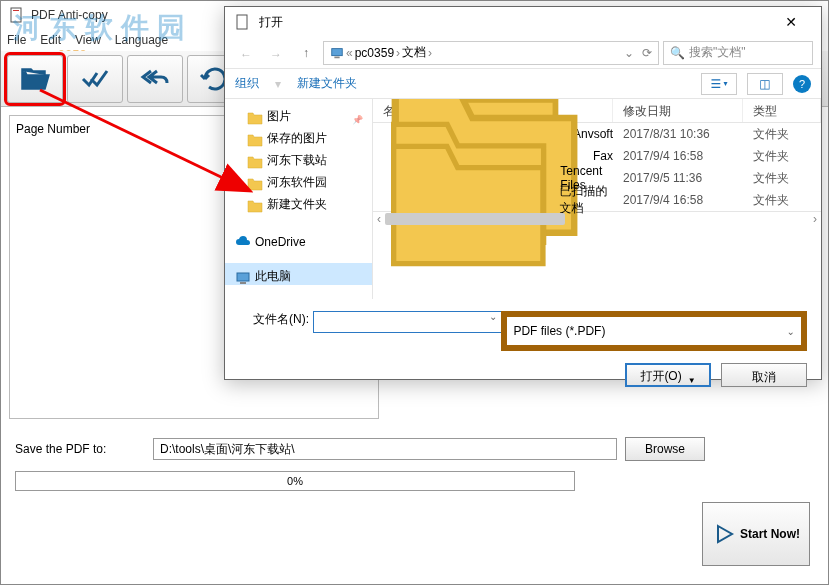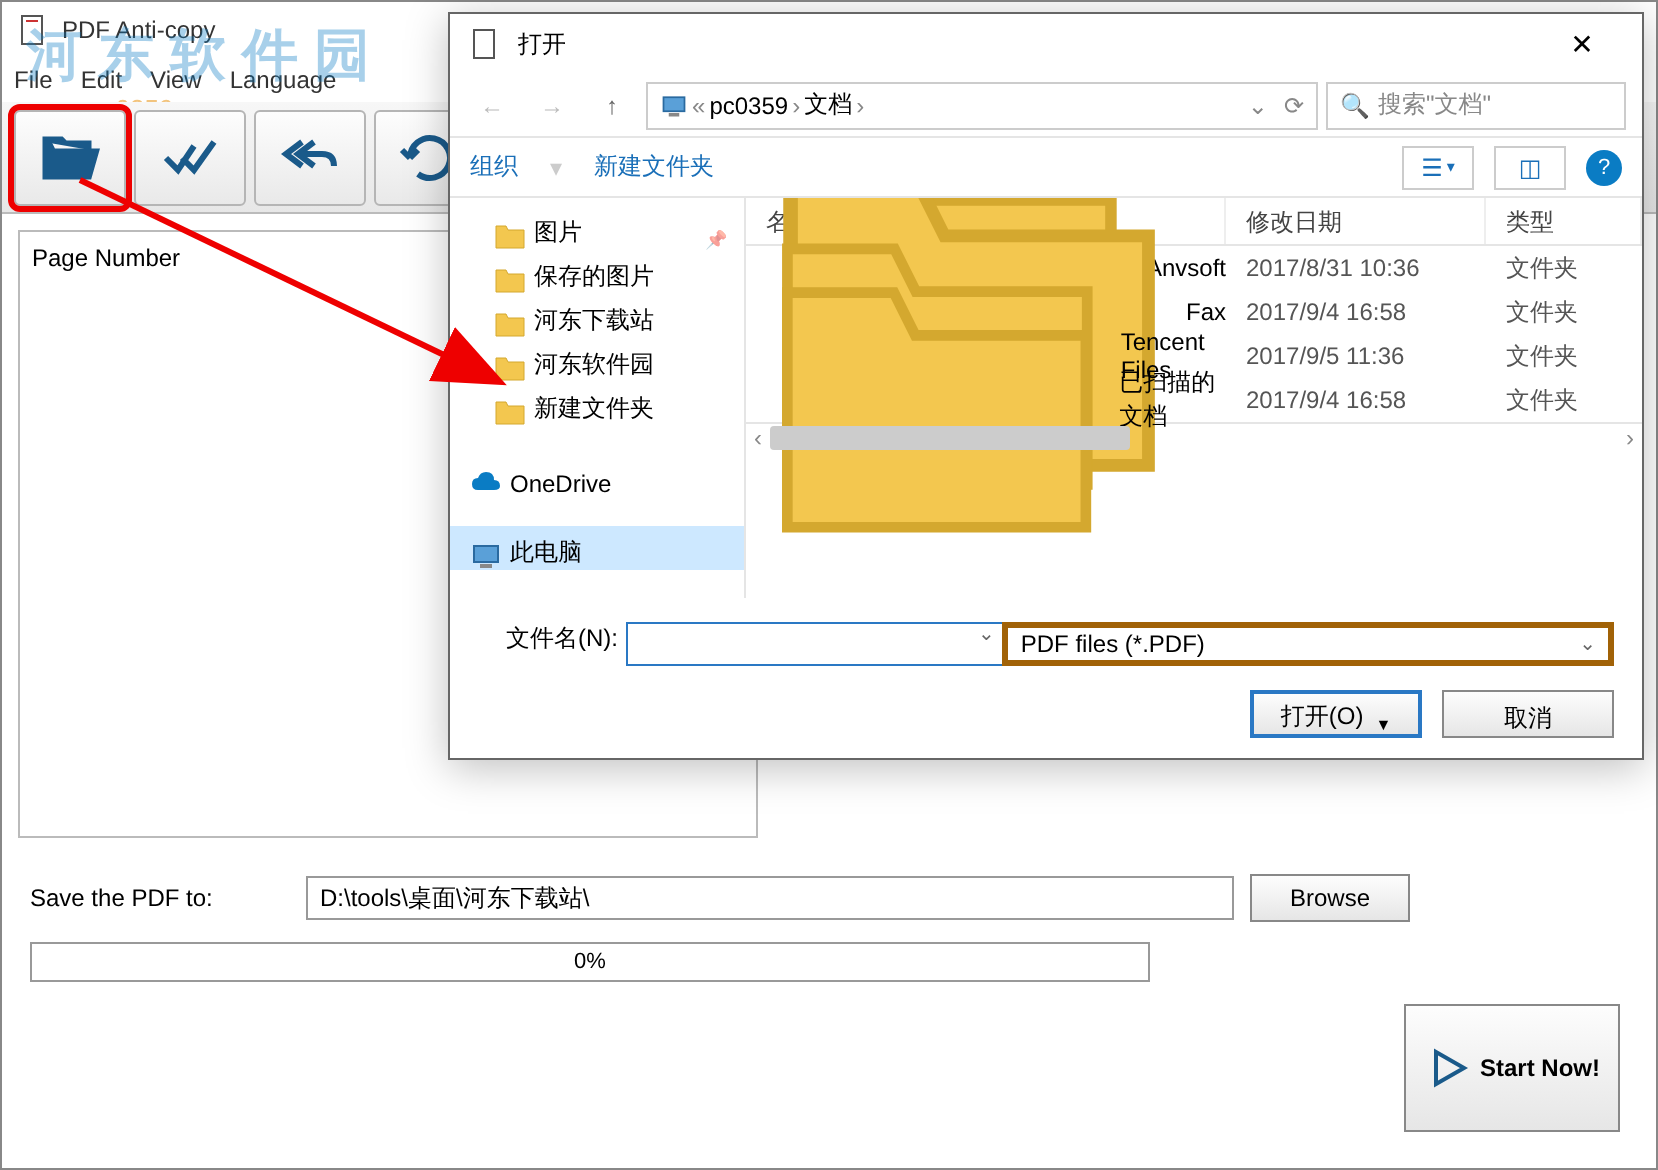--- a/index.html
+++ b/index.html
@@ -74,21 +74,21 @@
     .list-row .col-name { display: flex; align-items: center; gap: 6px; padding-left: 10px; }
     .list-row .col-date, .list-row .col-type { padding-left: 10px; color: #555; }
     .scroll-hint { height: 14px; border-top: 1px solid #e5e5e5; display: flex; }
     .scroll-track { flex: 1; height: 14px; position: relative; }
     .scroll-thumb { position: absolute; left: 0; top: 1px; height: 12px; width: 180px; background: #ccc; border-radius: 2px; }
     
     .dlg-footer { padding: 12px 14px; }
     .filename-row { display: flex; gap: 4px; margin-bottom: 12px; }
     .filename-label { font-size: 12px; width: 70px; text-align: right; }
     .filename-input { width: 190px; height: 22px; border: 1px solid #2a78c4; padding: 2px 6px; }
-    .filetype-select { flex: 1; height: 22px; border: 3px solid #a16207; padding: 2px 6px; font-size: 12px; display: flex; align-items: center; justify-content: space-between; cursor: pointer; }
+    .filetype-select { flex: 1; height: 40px; border: 6px solid #a16207; padding: 2px 6px; font-size: 12px; display: flex; align-items: center; justify-content: space-between; cursor: pointer; }
     .dlg-buttons { display: flex; justify-content: flex-end; gap: 10px; }
     .dlg-btn { width: 86px; height: 24px; border: 1px solid #888; background: linear-gradient(#fdfdfd,#e6e6e6); font-size: 12px; cursor: pointer; display: flex; align-items: flex-end; justify-content: center; gap: 2px; }
     .dlg-btn.primary { border: 2px solid #2a78c4; }
     
     .folder-icon-svg { fill: #f3c74f; stroke: #d4a82f; stroke-width: 0.5; }
     .arrow { position: absolute; top: 80px; left: 30px; z-index: 20; pointer-events: none; }
   </style>
 </head>
 <body>
 

